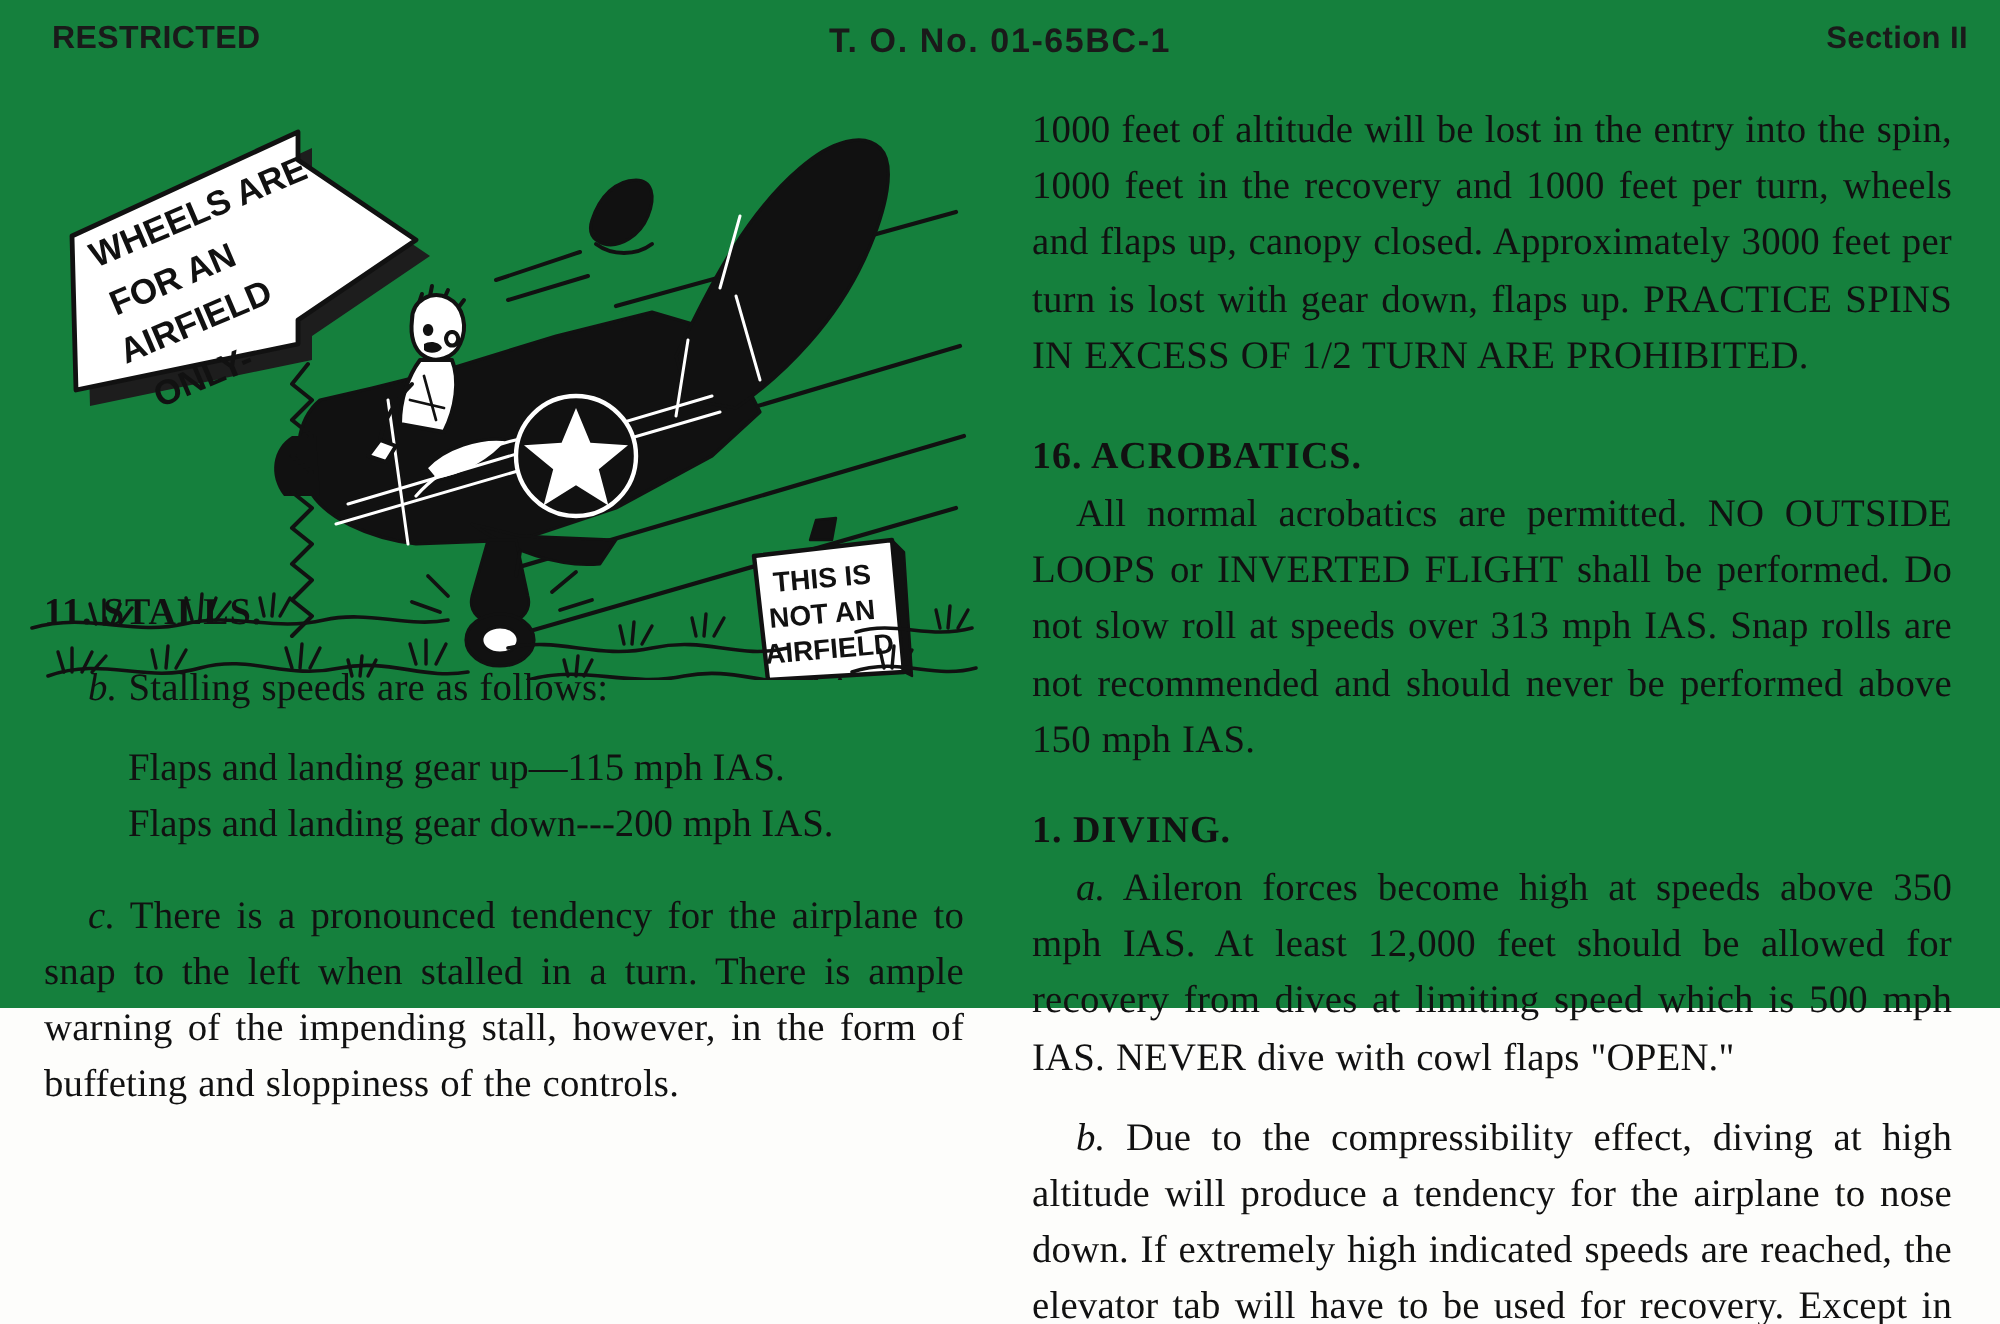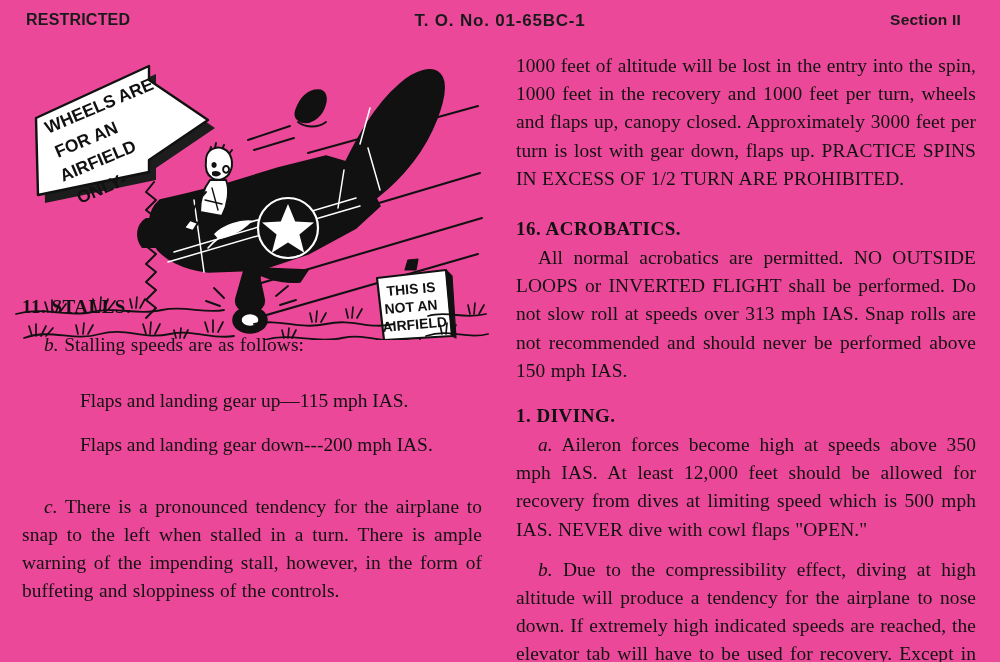--- a/index.html
+++ b/index.html
@@ -4,38 +4,38 @@
 <style>
   html,body{margin:0;padding:0;}
   body{
     width:1000px;height:662px;
     background:#fdfdfb;
     font-family:"Liberation Serif", serif;
     color:#111;
     overflow:hidden;
     position:relative;
   }
-  .page{position:relative;width:1000px;height:662px;background:#ec4899;}
+  .page{position:relative;width:1000px;height:504px;background:#15803d;}
 
   
   .runhead{
     position:absolute;left:0;top:0;width:1000px;height:44px;
   }
   .rh{
     position:absolute;top:11px;
     font-family:"Liberation Sans", sans-serif;
     font-weight:bold;
     font-size:16.5px;
     letter-spacing:0.4px;
     color:#1a1a1a;
     white-space:nowrap;
   }
   .rh-left{left:26px;font-size:16px;letter-spacing:0.2px;}
   .rh-center{left:50%;transform:translateX(-50%);font-size:17px;letter-spacing:0.8px;}
-  .rh-right{right:39px;font-size:15.5px;letter-spacing:0.2px;}
+  .rh-right{right:16px;font-size:15.5px;letter-spacing:0.2px;}
 
   
   .col{position:absolute;top:52px;width:460px;}
   .col-left{left:22px;}
   .col-right{left:516px;}
 
   h2.sec{
     font-family:Liberation Serif, serif;
     font-weight:bold;
     font-size:19px;
@@ -48,21 +48,21 @@
     font-size:19.4px;
     line-height:28.2px;
     text-align:justify;
     text-align-last:left;
     letter-spacing:0.1px;
     word-spacing:0.5px;
   }
   p.ind{text-indent:22px;}
   p.noind{text-indent:0;}
   p.spec{
-    margin:16px;
+    margin:0;
     text-align:left;
     text-indent:42px;
     font-size:19.4px;
     line-height:28.2px;
   }
   .gap-s{height:9px;}
   .gap-m{height:17px;}
   .gap-l{height:22px;}
   .it{font-style:italic;}
 

